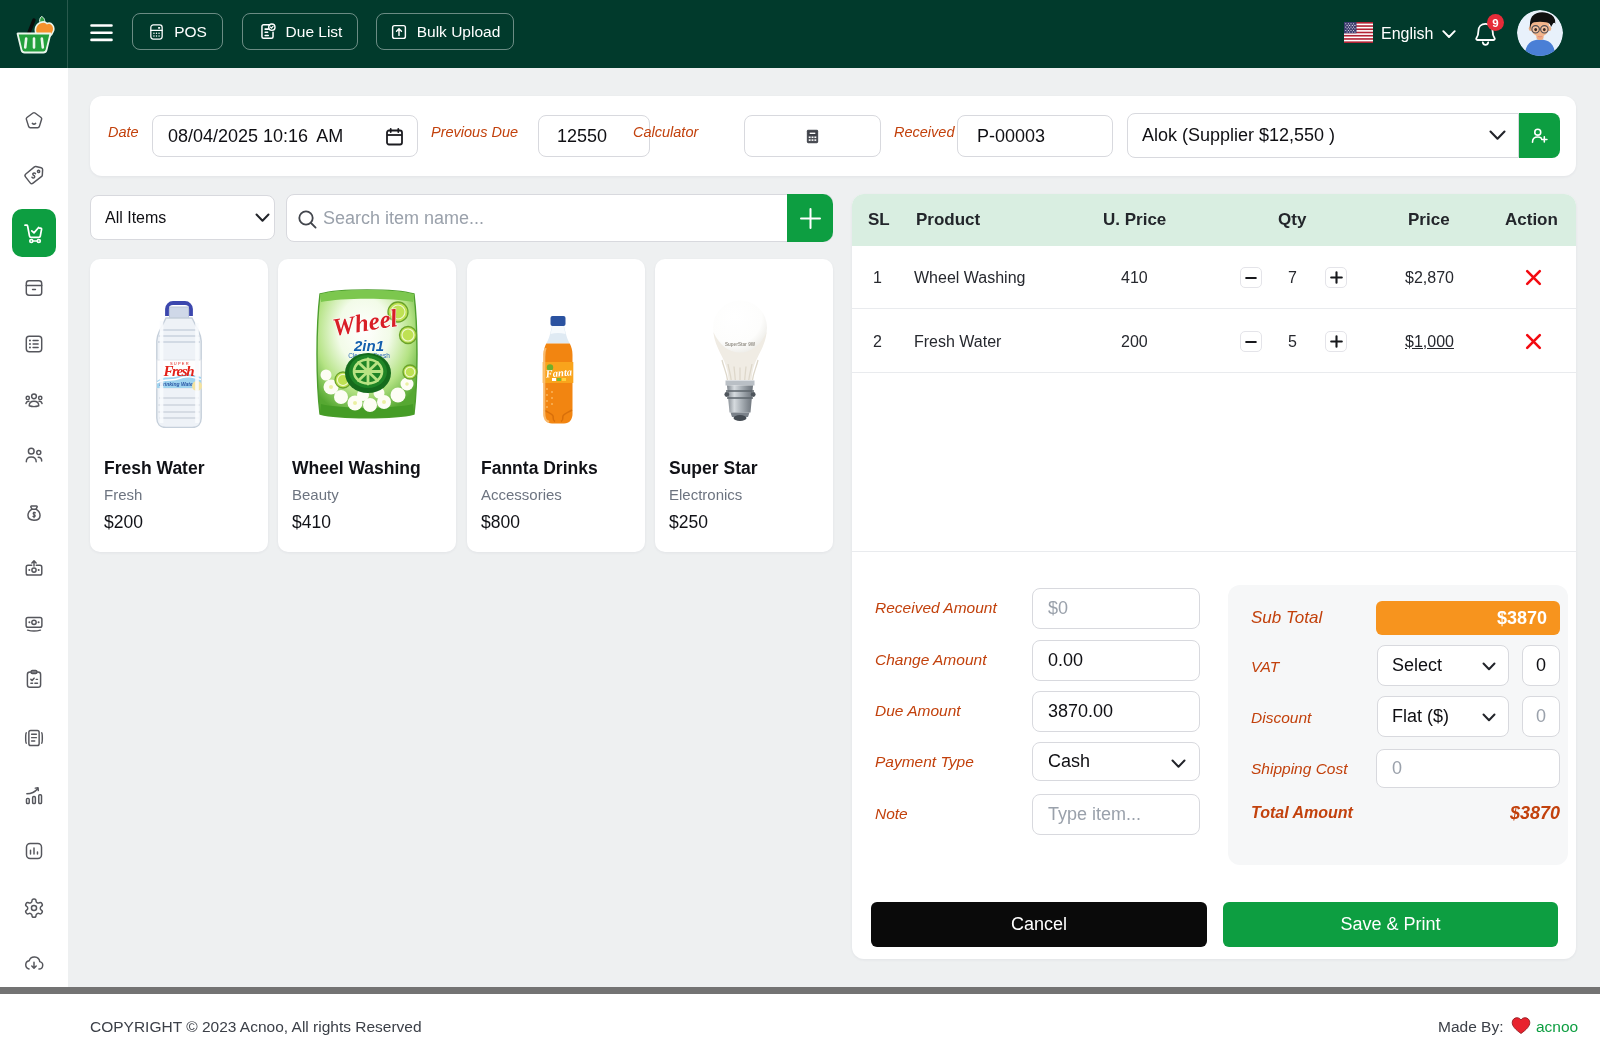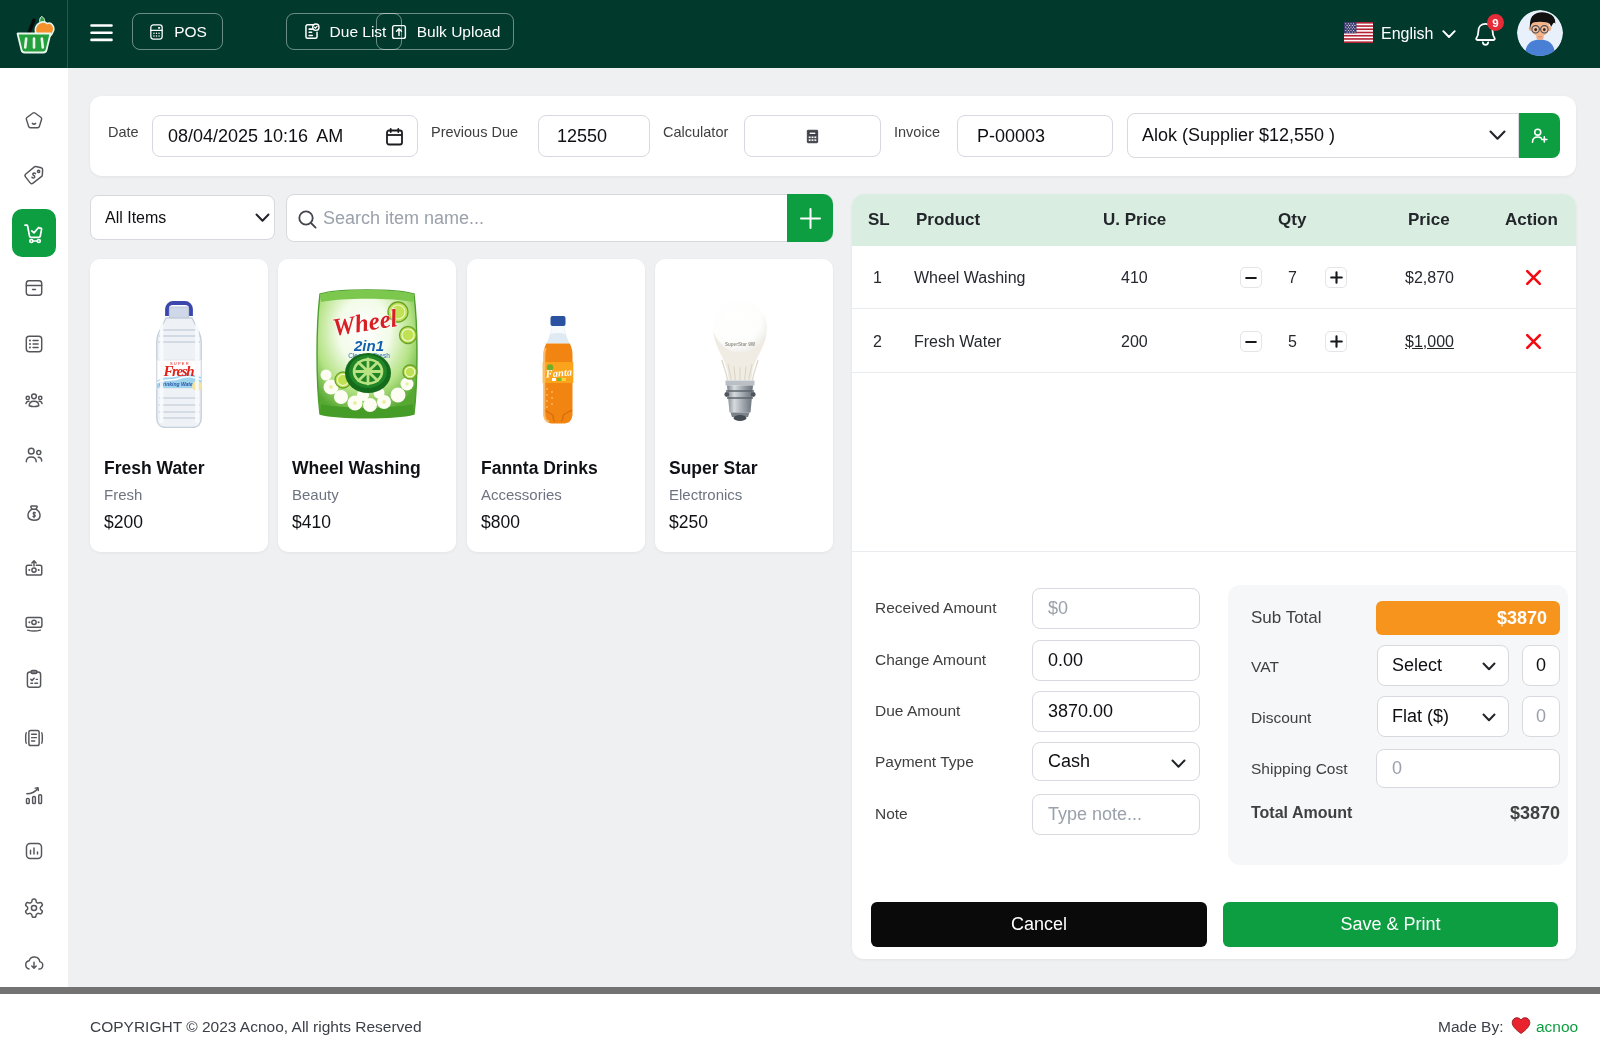--- a/index.html
+++ b/index.html
@@ -10,21 +10,21 @@
 #header { position:absolute; left:0; top:0; width:1600px; height:68px; background:#013A2C; }
 #logobox { position:absolute; left:0; top:0; width:68px; height:68px; border-right:1px solid rgba(255,255,255,0.16); }
 .hbtn { position:absolute; top:13px; height:37px; border:1px solid rgba(255,255,255,0.42); border-radius:8px; color:#fff; font-size:15.5px; display:flex; align-items:center; justify-content:center; gap:9px; }
 
 #sidebar { position:absolute; left:0; top:68px; width:68px; height:984px; background:#fff; }
 .sic { position:absolute; left:23px; width:22px; height:22px; color:#55565c; }
 .sic svg { display:block; width:22px; height:22px; }
 #active-slot { position:absolute; left:12px; top:141px; width:44px; height:48px; background:#0D9E41; border-radius:10px; display:flex; align-items:center; justify-content:center; color:#fff; }
 
 .card { position:absolute; background:#fff; border-radius:12px; box-shadow:0 1px 3px rgba(30,30,60,0.06); }
-.lbl { position:absolute; font-size:14.5px; color:#404040; }
+.lbl { position:absolute; font-size:14.5px; color:#c2410c;font-style:italic; }
 .inp { position:absolute; background:#fff; border:1px solid #d8d9de; border-radius:8px; font-size:18px; color:#0f0f13; display:flex; align-items:center; }
 .ph { color:#9aa1ab; }
 
 .th { position:absolute; font-weight:bold; font-size:17px; color:#23262b; top:0; height:52px; display:flex; align-items:center; }
 .td { position:absolute; font-size:16px; color:#26282e; display:flex; align-items:center; height:63px; }
 .qbtn { position:absolute; width:22px; height:21px; border:1px solid #e4e4e9; border-radius:5px; background:#fff; display:flex; align-items:center; justify-content:center; }
 
 #footer { position:absolute; left:0; top:987px; width:1600px; height:65px; background:#fff; border-top:7px solid #737373;padding-left:7px; }
 .cardtitle { position:absolute; font-size:17.5px; font-weight:bold; color:#111217; }
 .cardcat { position:absolute; font-size:15px; color:#6d7480; }
@@ -56,21 +56,21 @@
           <circle cx="8.4" cy="14.2" r="1.05"></circle>
           <circle cx="12" cy="14.2" r="1.05"></circle>
           <circle cx="15.6" cy="14.2" r="1.05"></circle>
           <circle cx="8.4" cy="18.2" r="1.05"></circle>
           <circle cx="12" cy="18.2" r="1.05"></circle>
           <circle cx="15.6" cy="18.2" r="1.05"></circle>
         </g>
       </svg>
     <span>POS</span>
     </div>
-  <div class="hbtn" style="left:242px;width:116px;margin-left:44px;">
+  <div class="hbtn" style="left:242px;width:116px;">
     <svg width="19" height="19" viewBox="0 0 24 24" fill="none" stroke="#fff" stroke-width="1.9" stroke-linecap="round" stroke-linejoin="round">
         <path d="M14.5 3.5 H7 a2 2 0 0 0 -2 2 v13 a2 2 0 0 0 2 2 h10 a2 2 0 0 0 2 -2 V13"></path>
         <path d="M9 9h4M9 13h3.2M9 17h4"></path>
         <circle cx="17.5" cy="6.5" r="4" stroke-width="1.7"></circle>
         <path d="M15.8 6.5l1.2 1.2 2-2.2" stroke-width="1.7"></path>
       </svg>
     <span>Due List</span>
     </div>
   <div class="hbtn" style="left:376px;width:138px;">
     <svg width="18" height="18" viewBox="0 0 24 24" fill="none" stroke="#fff" stroke-width="1.9" stroke-linecap="round" stroke-linejoin="round">
@@ -278,36 +278,36 @@
       <span>08/04/2025 10:16</span>
       <span style="margin-left:8px;">AM</span>
     <svg class="abs" style="left:233px;top:12px" width="17" height="18" viewBox="0 0 17 18">
         <rect x="1" y="2.5" width="15" height="14" rx="2" fill="none" stroke="#1c1c21" stroke-width="1.8"></rect>
         <path d="M1 7h15" stroke="#1c1c21" stroke-width="1.8"></path>
         <path d="M4.7 1v3M12.3 1v3" stroke="#1c1c21" stroke-width="1.8" stroke-linecap="round"></path>
       </svg>
   </div>
   <div class="lbl" style="left:341px;top:28px;">Previous Due</div>
   <div class="inp" style="left:448px;top:19px;width:112px;height:42px;padding-left:18px;">12550</div>
-  <div class="lbl" style="left:573px;top:28px;">Calculator</div>
+  <div class="lbl" style="left:543px;top:28px;">Calculator</div>
   <div class="inp" style="left:654px;top:19px;width:137px;height:42px;justify-content:center;">
     <svg width="17" height="19" viewBox="0 0 24 24" fill="none" stroke="#3a3d44" stroke-width="2">
         <rect x="4" y="2.5" width="16" height="19" rx="2" fill="#4a4d54" stroke="none"></rect>
         <rect x="7" y="5.5" width="10" height="4" fill="#fff"></rect>
         <g fill="#fff" stroke="none">
           <rect x="6.7" y="12" width="2.6" height="2.2"></rect>
           <rect x="10.7" y="12" width="2.6" height="2.2"></rect>
           <rect x="14.7" y="12" width="2.6" height="2.2"></rect>
           <rect x="6.7" y="16" width="2.6" height="2.2"></rect>
           <rect x="10.7" y="16" width="2.6" height="2.2"></rect>
           <rect x="14.7" y="16" width="2.6" height="2.2"></rect>
         </g>
       </svg>
   </div>
-  <div class="lbl" style="left:804px;top:28px;">Invoice</div>
+  <div class="lbl" style="left:804px;top:28px;">Received</div>
   <div class="inp" style="left:867px;top:19px;width:156px;height:42px;padding-left:19px;">P-00003</div>
   <div class="inp" style="left:1037px;top:17px;width:392px;height:45px;padding-left:14px;border-radius:8px 0 0 8px;">Alok (Supplier $12,550 )
     <svg class="abs" style="left:361px;top:16px" width="17" height="11" viewBox="0 0 17 11">
         <path d="M1.5 1.5 8.5 8.7 15.5 1.5" fill="none" stroke="#22242a" stroke-width="2.1" stroke-linecap="round" stroke-linejoin="round"></path>
       </svg>
   </div>
   <div class="abs" style="left:1429px;top:17px;width:41px;height:45px;background:#0D9E41;border-radius:0 8px 8px 0;display:flex;align-items:center;justify-content:center;">
     <svg width="21" height="21" viewBox="0 0 24 24" fill="none" stroke="#fff" stroke-width="1.8" stroke-linecap="round" stroke-linejoin="round">
         <circle cx="10" cy="8.2" r="3.4"></circle>
         <path d="M4 19.6 c0 -3.6 2.5 -5.8 6 -5.8 c1.6 0 3 .45 4.1 1.3"></path>
@@ -542,21 +542,21 @@
 <div class="lbl" style="left:875px;top:702px;font-size:15.5px;">Due Amount</div>
 <div class="inp" style="left:1032px;top:691px;width:168px;height:41px;padding-left:15px;">3870.00</div>
 <div class="lbl" style="left:875px;top:753px;font-size:15.5px;">Payment Type</div>
 <div class="inp" style="left:1032px;top:742px;width:168px;height:39px;padding-left:15px;">Cash
   <svg class="abs" style="left:138px;top:16px" width="15" height="10" viewBox="0 0 15 10">
       <path d="M1.5 1.5 7.5 7.7 13.5 1.5" fill="none" stroke="#22242a" stroke-width="2" stroke-linecap="round" stroke-linejoin="round"></path>
     </svg>
 </div>
 <div class="lbl" style="left:875px;top:805px;font-size:15.5px;">Note</div>
 <div class="inp" style="left:1032px;top:794px;width:168px;height:41px;padding-left:15px;">
-    <span class="ph">Type note...</span>
+    <span class="ph">Type item...</span>
   </div>
 
 <div class="abs" style="left:1228px;top:585px;width:340px;height:280px;background:#f6f7f8;border-radius:12px;"></div>
 <div class="lbl" style="left:1251px;top:608px;font-size:17px;">Sub Total</div>
 <div class="abs" style="left:1376px;top:601px;width:184px;height:34px;background:#F7941E;border-radius:6px;color:#fff;font-weight:bold;font-size:18px;display:flex;align-items:center;justify-content:flex-end;padding-right:13px;">$3870</div>
 <div class="lbl" style="left:1251px;top:658px;font-size:15.5px;">VAT</div>
 <div class="inp" style="left:1377px;top:645px;width:132px;height:41px;padding-left:14px;">Select
   <svg class="abs" style="left:104px;top:16px" width="14" height="10" viewBox="0 0 14 10">
       <path d="M1.5 1.5 7 7.3 12.5 1.5" fill="none" stroke="#22242a" stroke-width="2" stroke-linecap="round" stroke-linejoin="round"></path>
     </svg>

